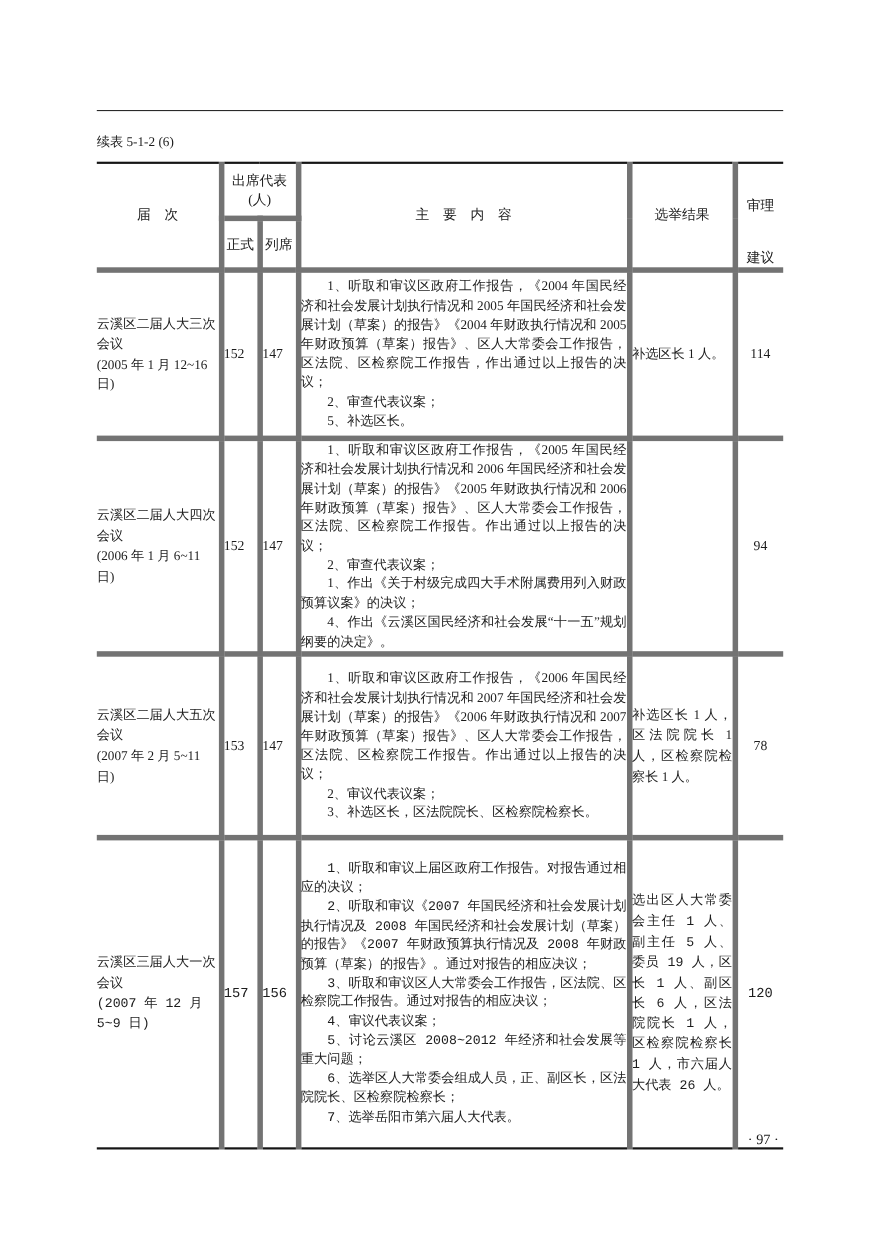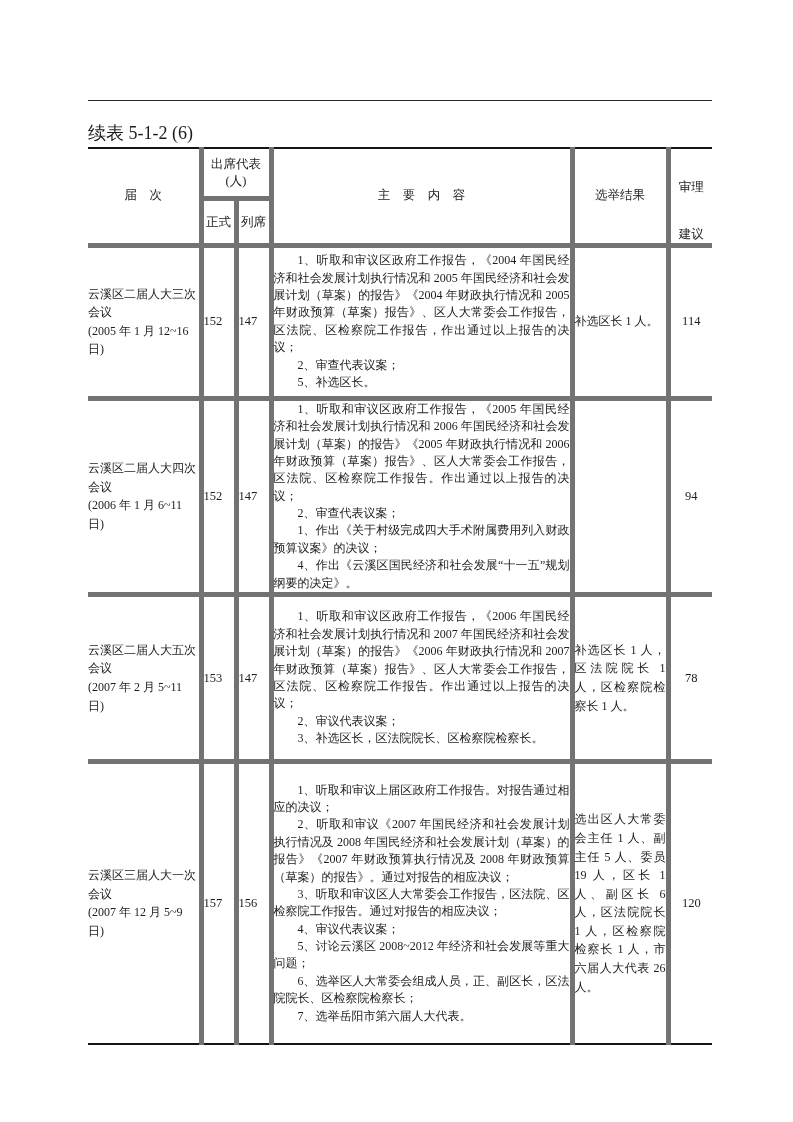--- a/index.html
+++ b/index.html
@@ -23,42 +23,42 @@
     letter-spacing: 1px;
   }
   .header-rule {
     position: absolute;
     left: 88px; top: 100px; width: 624px;
     border-top: 1.6px solid #2a2a2a;
   }
   .table-caption {
     position: absolute;
     left: 88px; top: 121px;
-    font-size: 18px;
+    font-size: 12px;
   }
   table.session-table {
     position: absolute;
     left: 88px; top: 147px;
     width: 624px;
     border-collapse: collapse;
     table-layout: fixed;
     border-top: 2.4px solid #151515;
     border-bottom: 2.4px solid #151515;
     border-left: 0; border-right: 0;
   }
   .session-table th, .session-table td {
     border: 5px solid #737373;
     font-weight: normal;
     padding: 0;
     vertical-align: middle;
   }
   .session-table th:first-child, .session-table td:first-child { border-left: 0; }
   .session-table th:last-child,  .session-table td:last-child  { border-right: 0; }
   .session-table tr:first-child th { border-top: 0; }
-  .session-table tr:last-child td { border-bottom: 0; }
+  .session-table tr:last-child td { border-bottom: 0; font-family: Liberation Mono, monospace; }
   .session-table th {
     font-size: 12.5px;
     text-align: center;
     line-height: 1.35;
   }
   .hdr-review span { display: block; margin-top: 30px; }
   .c-session {
     font-size: 12px;
     line-height: 1.55;
     padding: 4px 4px 4px 6px;
@@ -194,14 +194,15 @@
         <p>5、讨论云溪区 2008~2012 年经济和社会发展等重大问题；</p>
         <p>6、选举区人大常委会组成人员，正、副区长，区法院院长、区检察院检察长；</p>
         <p>7、选举岳阳市第六届人大代表。</p>
       </td>
       <td class="c-election">选出区人大常委会主任 1 人、副主任 5 人、委员 19 人，区长 1 人、副区长 6 人，区法院院长 1 人，区检察院检察长 1 人，市六届人大代表 26 人。</td>
       <td class="c-review">120</td>
     </tr>
   </tbody>
     </table>
 
+  <div class="page-number">· 97 ·</div>
 
 </div>
 
 </body></html>

